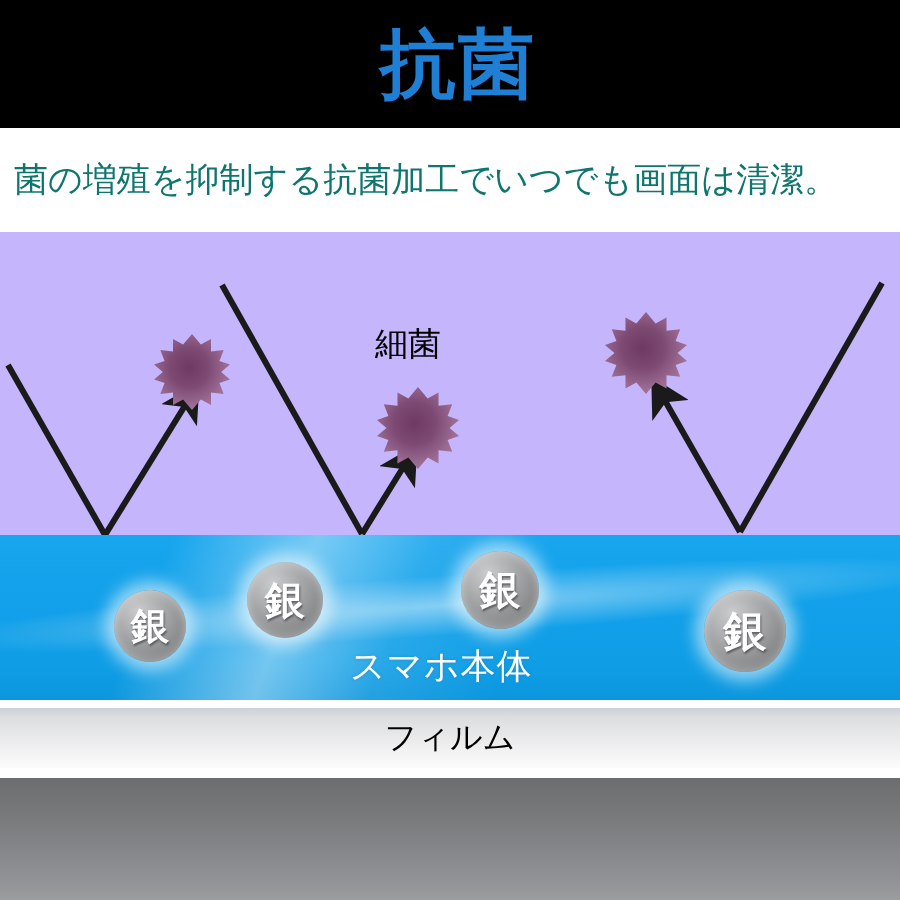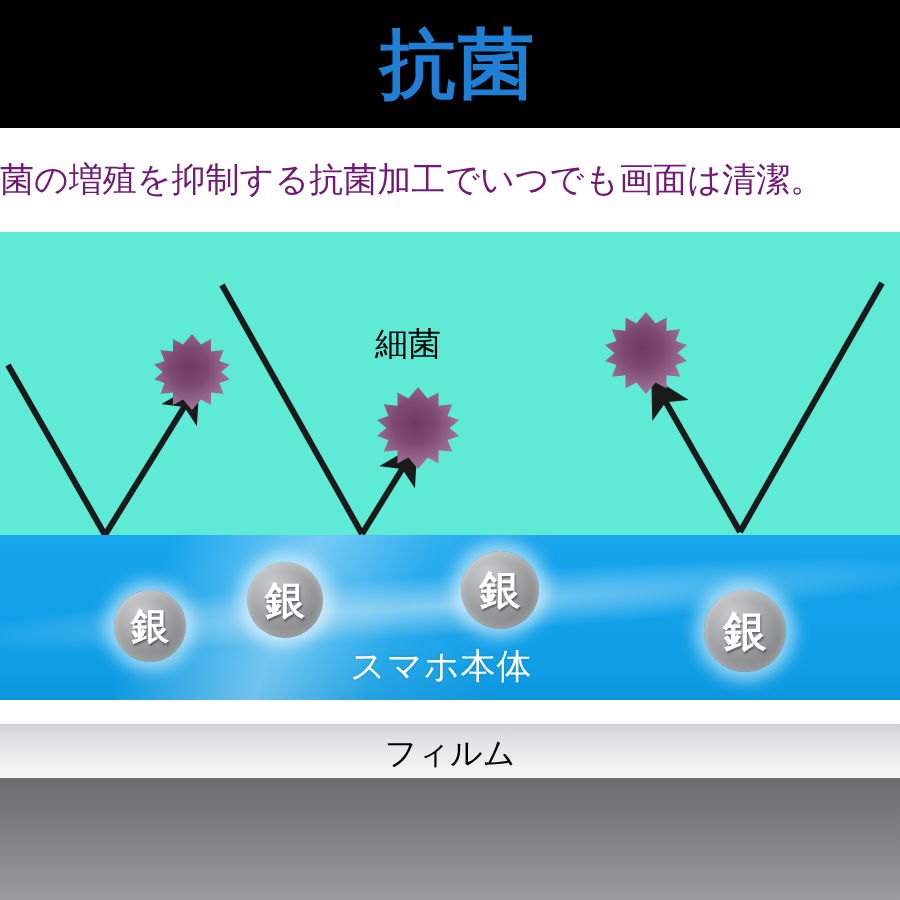--- a/index.html
+++ b/index.html
@@ -25,30 +25,31 @@
     font-family:"DejaVu Sans","Liberation Sans",sans-serif;
   }
 
   
   .subtitle-band{
     position:absolute;left:0;top:128px;width:900px;height:104px;
     background:#ffffff;
     display:flex;align-items:center;
   }
   .subtitle-text{
-    color:#701a75;
+    color:#0f766e;
     font-size:34px;
+    padding-left:14px;
     white-space:nowrap;
     font-family:Liberation Mono, monospace;
   }
 
   
   .diagram{
     position:absolute;left:0;top:232px;width:900px;height:303px;
-    background:#5eead4;
+    background:#c4b5fd;
   }
   .diagram svg{position:absolute;left:0;top:0;}
 
   .bacteria-label{
     position:absolute;
     color:#000000;
     font-size:33px;
     font-family:"DejaVu Sans","Liberation Sans",sans-serif;
     white-space:nowrap;
   }
@@ -96,21 +97,21 @@
   .silver-ball span{
     color:#ffffff;
     font-weight:bold;
     line-height:1;
     font-family:"DejaVu Sans","Liberation Sans",sans-serif;
     text-shadow:1px 2px 2px rgba(40,40,40,0.55);
   }
 
   
   .film-layer{
-    position:absolute;left:0;top:724px;width:900px;height:60px;
+    position:absolute;left:0;top:708px;width:900px;height:60px;
     background:linear-gradient(180deg,#cdd2d8 0%,#dcdedf 16%,#e6e7e8 42%,#f2f2f2 72%,#fbfbfb 100%);
     display:flex;align-items:center;justify-content:center;
   }
   .film-label{
     color:#000000;
     font-size:32px;
     font-family:"DejaVu Sans","Liberation Sans",sans-serif;
     white-space:nowrap;
   }
 

